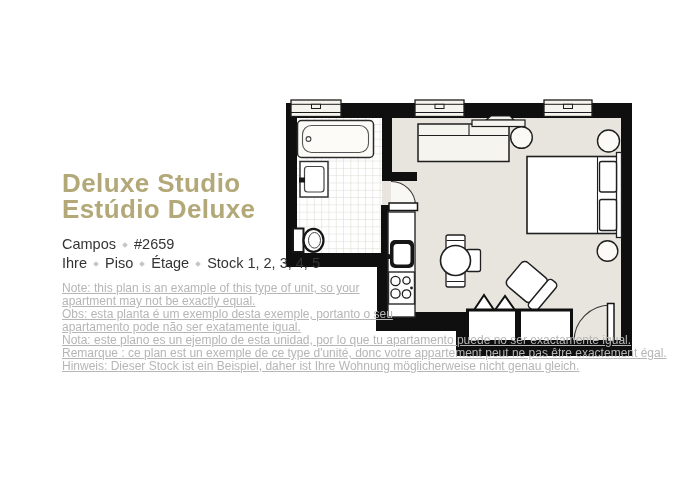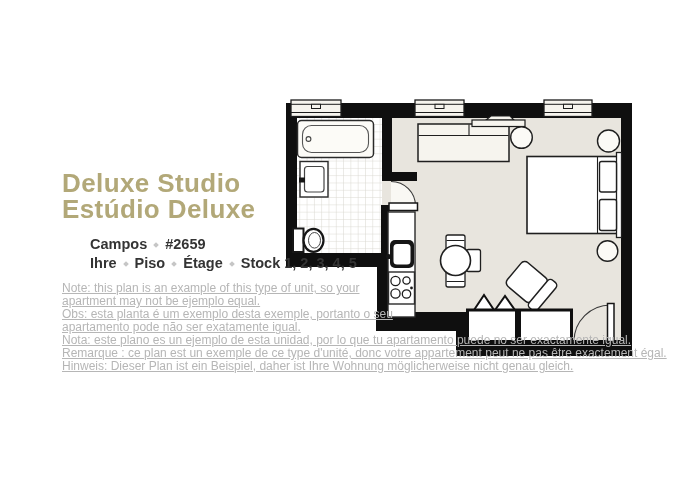--- a/index.html
+++ b/index.html
@@ -1,21 +1,21 @@
 <!DOCTYPE html>
 <html><head>
 <meta charset="utf-8">
 <style>
   html,body{margin:0;padding:0;background:#ffffff;}
   .page{position:relative;width:700px;height:500px;background:#ffffff;overflow:hidden;
         font-family:"Liberation Sans",sans-serif;}
   .plan-svg{position:absolute;left:0;top:0;}
   .left-col{position:absolute;left:62px;top:170px;width:600px;}
   .title-line{font-size:26px;font-weight:700;line-height:26px;color:#b2a878;letter-spacing:.4px;}
-  .unit-info{margin-top:13px;color:#343434;font-weight:700;font-size:14.5px;line-height:19px;margin-left:28px;}
+  .unit-info{margin-top:13px;color:#343434;font-weight:400;font-size:14.5px;line-height:19px;}
   .sep{display:inline-block;width:4px;height:4px;background:#c6c6c6;margin:0 7px;
        vertical-align:2px;transform:rotate(45deg);}
   .notes{margin-top:9px;color:#b6b6b6;font-size:12px;line-height:13px;font-weight:400;text-decoration:underline;}
   .note-line{white-space:nowrap;}
 </style>
 </head>
 <body>
 
 <div class="page">
 
@@ -170,22 +170,22 @@
       <div>
         <span>Campos</span><span class="sep"></span><span>#2659</span>
       </div>
       <div>
         <span>Ihre</span><span class="sep"></span><span>Piso</span><span class="sep"></span><span>Étage</span><span class="sep"></span><span>Stock 1, 2, 3, 4, 5</span>
       </div>
     </div>
 
     <div class="notes">
       <div class="note-line">Note: this plan is an example of this type of unit, so your</div>
-      <div class="note-line">apartment may not be ejemplo equal.</div>
+      <div class="note-line">apartment may not be exactly equal.</div>
       <div class="note-line">Obs: esta planta é um exemplo desta exemple, portanto o seu</div>
       <div class="note-line">apartamento pode não ser exatamente igual.</div>
       <div class="note-line">Nota: este plano es un ejemplo de esta unidad, por lo que tu apartamento puede no ser exactamente igual.</div>
       <div class="note-line">Remarque : ce plan est un exemple de ce type d'unité, donc votre appartement peut ne pas être exactement égal.</div>
-      <div class="note-line">Hinweis: Dieser Plan ist ein Beispiel, daher ist Ihre Wohnung möglicherweise nicht genau gleich.</div>
+      <div class="note-line">Hinweis: Dieser Stock ist ein Beispiel, daher ist Ihre Wohnung möglicherweise nicht genau gleich.</div>
     </div>
   </div>
 
 </div>
 
 </body></html>

